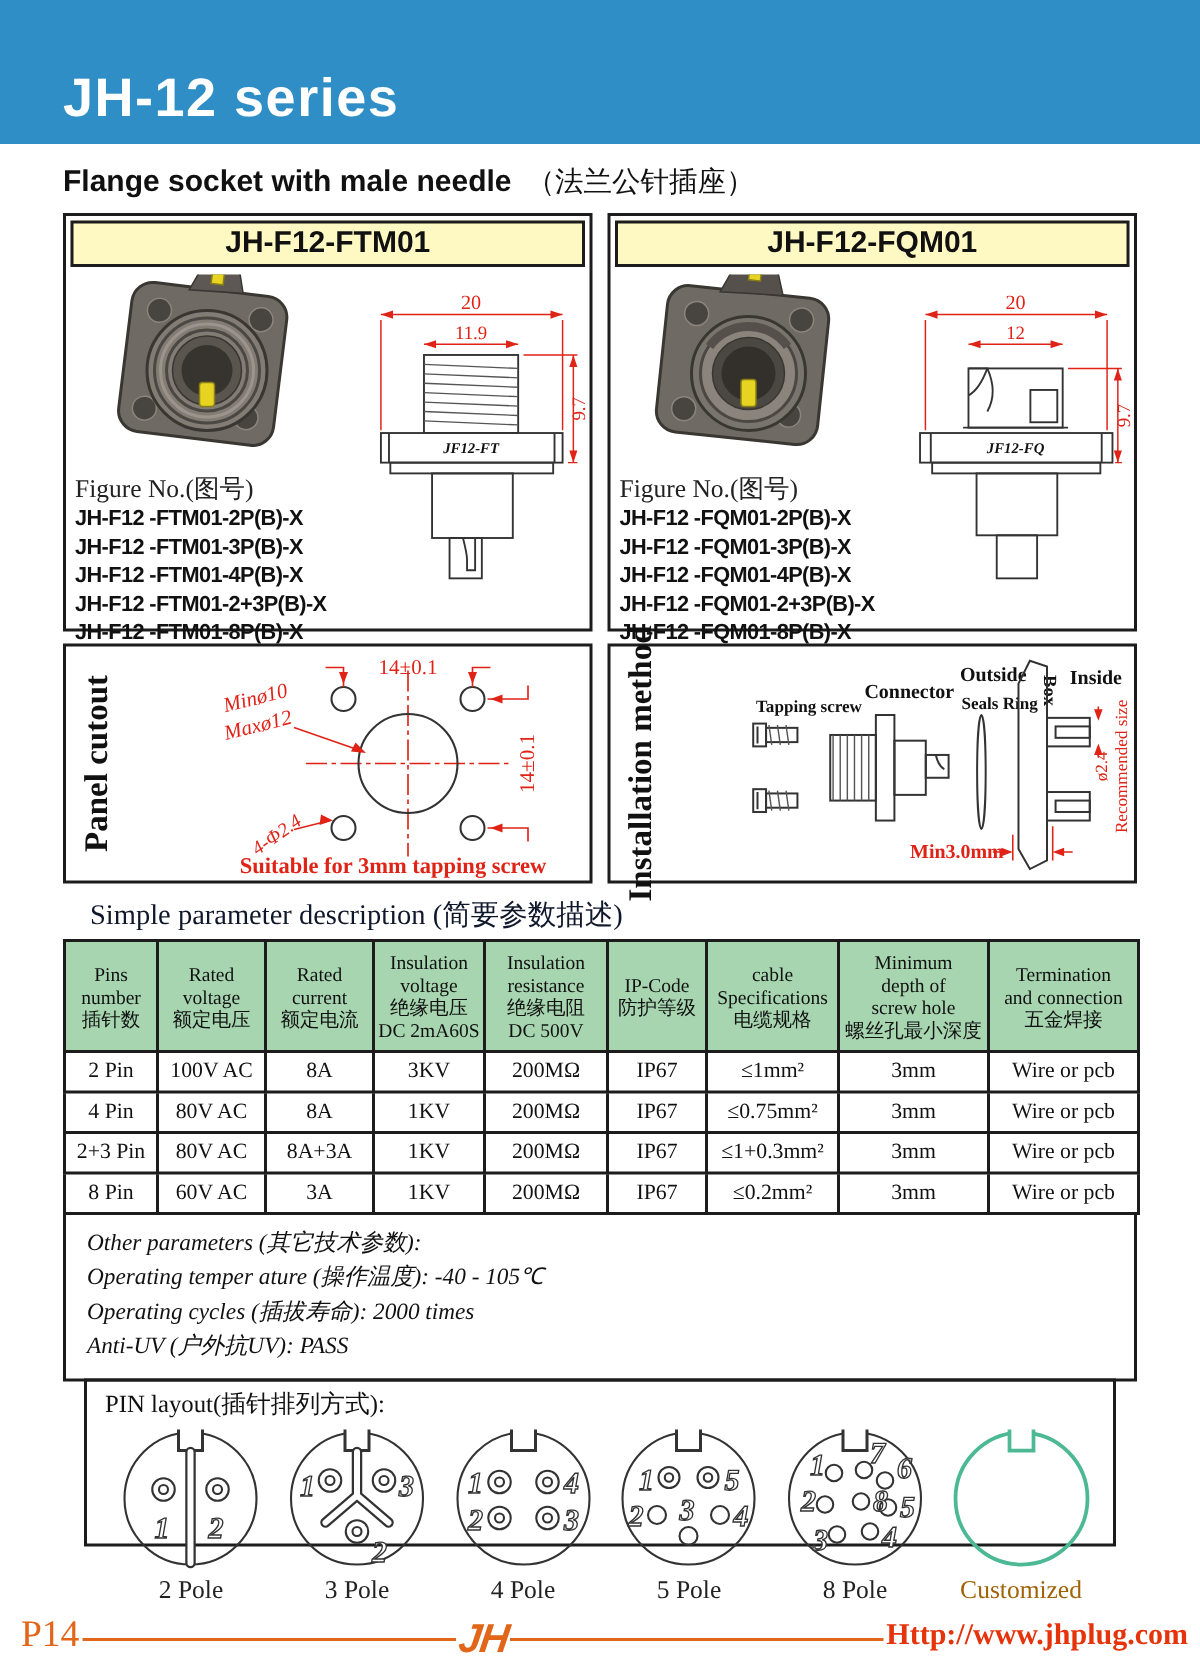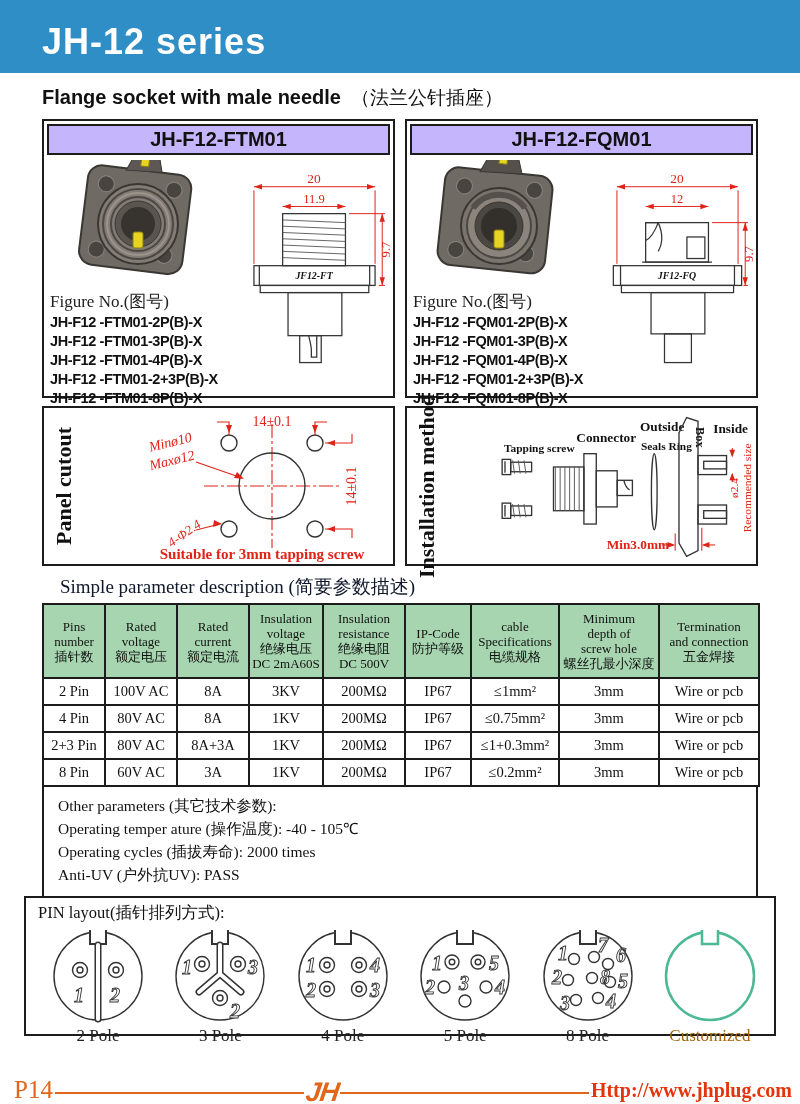--- a/index.html
+++ b/index.html
@@ -1,30 +1,30 @@
 <!DOCTYPE html>
 <html><head>
 <meta charset="utf-8">
 <style>
   * { margin:0; padding:0; box-sizing:border-box; }
   html,body { width:800px; background:#fff; font-family:"Liberation Serif", serif; }
   body { height:1104px; overflow:hidden; position:relative; }
 
   
-  .banner { height:73px; background:#2e8ec5; display:flex; align-items:flex-end; padding:0 0 10px 42px;text-align:center; }
+  .banner { height:96px; background:#2e8ec5; display:flex; align-items:flex-end; padding:0 0 10px 42px;text-align:center; }
   .banner h1 { color:#fff; font-family:"Liberation Sans", sans-serif; font-weight:bold; font-size:36px; letter-spacing:1px; }
 
   .subtitle { margin:12px 0 8px 42px; }
   .subtitle .en { font-family:"Liberation Sans", sans-serif; font-weight:bold; font-size:20px; color:#111; }
   .subtitle .cn { font-size:19px; color:#111; margin-left:6px; }
 
   
   .row { display:flex; gap:10px; margin:0 42px; }
   .panel { width:353px; border:2px solid #1c1c1c; background:#fff; }
-  .panel-title { margin:3px; border:2px solid #1c1c1c; background:#c4b5fd; text-align:center;
+  .panel-title { margin:3px; border:2px solid #1c1c1c; background:#fef9c3; text-align:center;
                  font-family:"Liberation Sans", sans-serif; font-weight:bold; font-size:20px; color:#111;
                  padding:2px 0; }
   .panel-body { display:flex; height:238px; }
   .pb-left { width:55%; padding:2px 0 0 6px; }
   .pb-right { width:45%; }
   .fig-label { font-size:17px; color:#222; margin-top:4px; }
   .fig-item { font-family:"Liberation Sans", sans-serif; font-weight:bold; font-size:14.5px;
               letter-spacing:-0.4px; color:#111; line-height:19px; }
 
   
@@ -35,24 +35,24 @@
 
   
   .param-title { margin:8px 0 3px 60px; font-size:19px; color:#0f172a; }
   table.params { border-collapse:collapse; table-layout:fixed; width:716px; margin:0 42px; }
   table.params th, table.params td { border:2px solid #1c1c1c; text-align:center; vertical-align:middle; }
   table.params th { background:#a6d5b0; font-weight:normal; font-size:13px; line-height:15px;
                     white-space:pre-line; padding:3px 1px; height:74px; color:#111; }
   table.params td { font-size:14.5px; height:27px; color:#111; }
 
   .other-box { margin:-2px 42px 0; border:2px solid #1c1c1c; padding:7px 0 10px 14px; }
-  .other-box div { font-size:15.5px; line-height:23px; color:#111; }
-
-  
-  .pin-box { margin:-2px 24px 0; border:2px solid #1c1c1c; padding:4px 4px 2px 12px; height:140px; }
+  .other-box div { font-size:15.5px; line-height:23px; color:#111;font-style:italic; }
+
+  
+  .pin-box { margin:-2px 56px 0; border:2px solid #1c1c1c; padding:4px 4px 2px 12px; height:112px; }
   .pin-title { font-size:16.5px; color:#111; }
   .poles { display:flex; justify-content:space-between; padding:0 2px; }
   .pole { width:116px; text-align:center; }
   .pole-label { font-size:17px; color:#222; margin-top:-2px; }
   .pole-label.teal { color:#a16207; }
 
   
   .footer { position:absolute; left:0; right:0; bottom:0; height:28px; display:flex; align-items:center; padding:0 8px 0 14px; }
   .footer .pageno { color:#e2661a; font-size:25px; }
   .footer .rule { flex:1; border-top:2px solid #e2661a; margin:6px 2px 0; }

